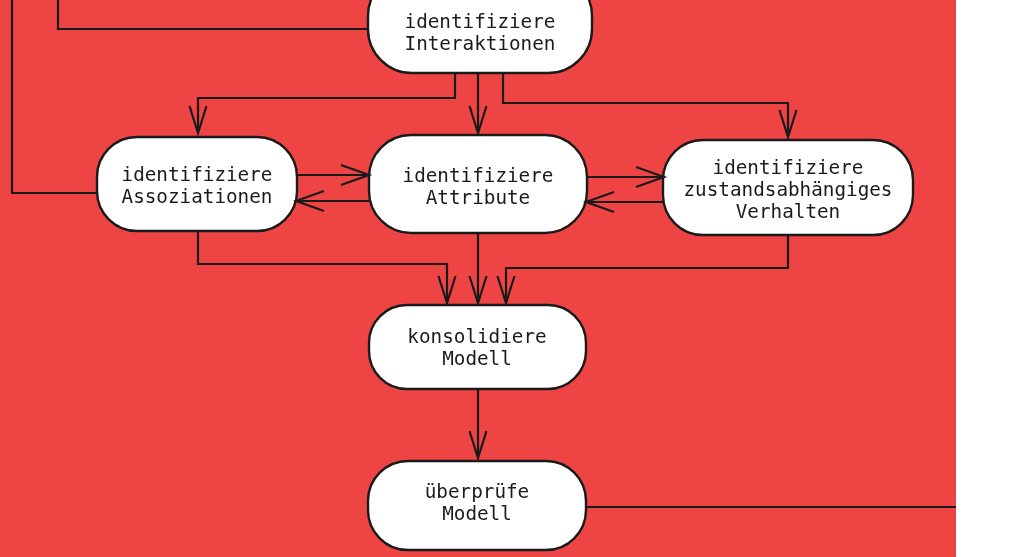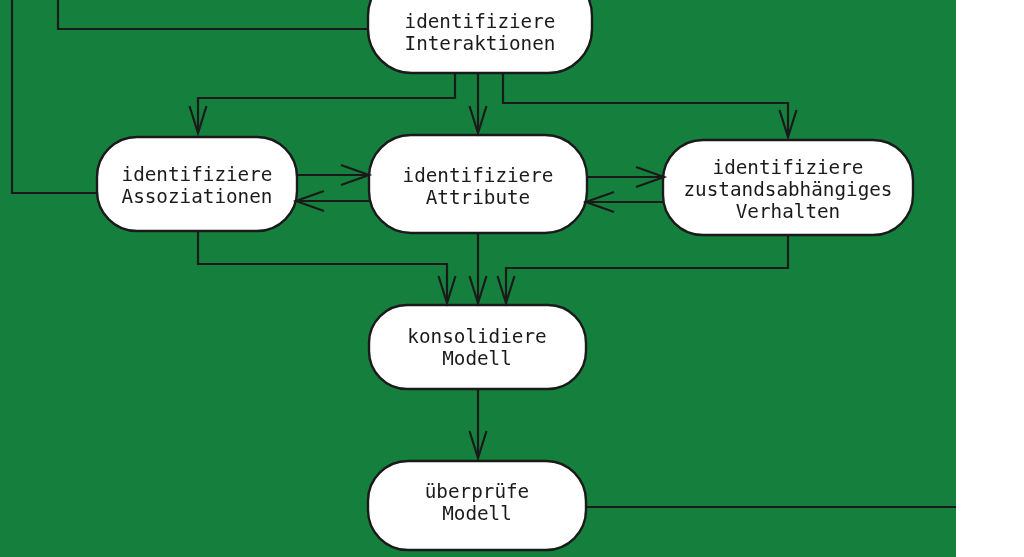--- a/index.html
+++ b/index.html
@@ -4,21 +4,21 @@
 <style>
   html, body {
     margin: 0;
     padding: 0;
     background: #ffffff;
   }
   .stage {
     position: relative;
     width: 956px;
     height: 557px;
-    background: #15803d;
+    background: #ef4444;
     overflow: hidden;
   }
   svg { display: block; }
   .edge {
     fill: none;
     stroke: #1a1a1a;
     stroke-width: 2.2;
   }
   .arrowhead {
     fill: none;

